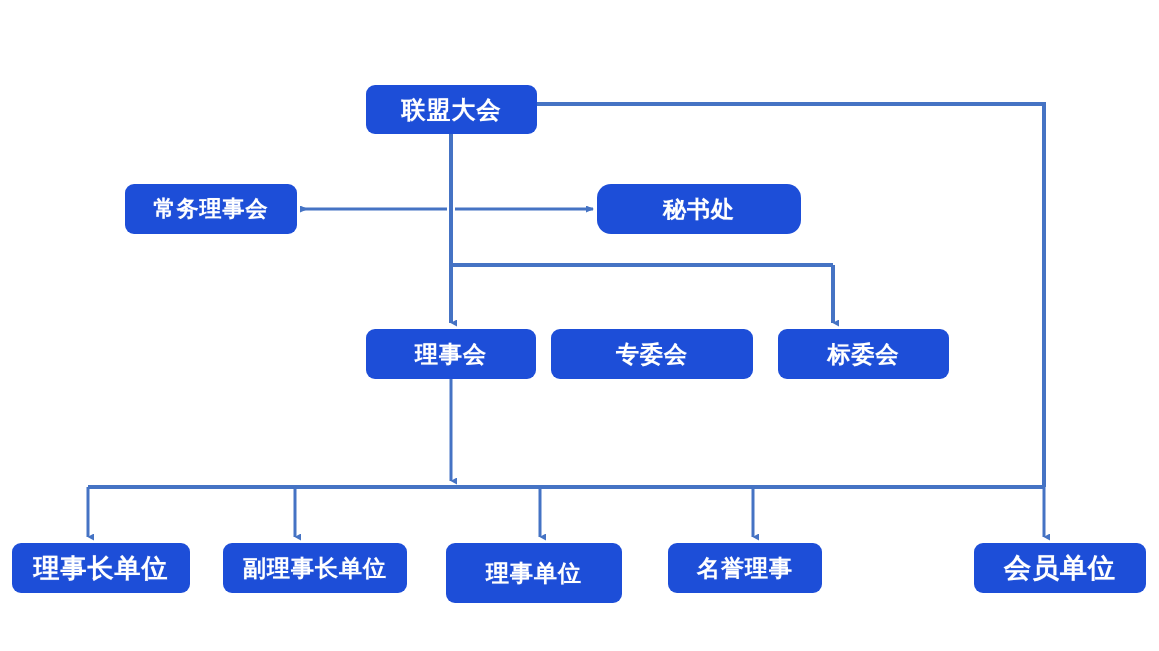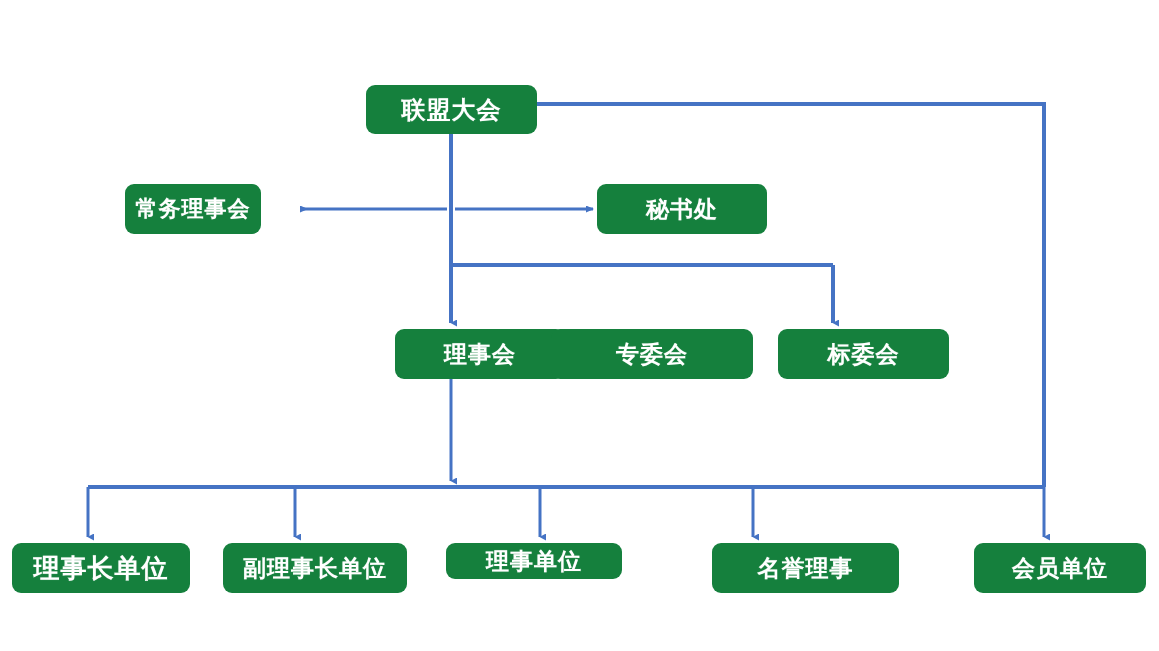--- a/index.html
+++ b/index.html
@@ -21,43 +21,43 @@
     position: absolute;
     left: 0;
     top: 0;
     width: 1159px;
     height: 651px;
     pointer-events: none;
   }
   .node {
     position: absolute;
     box-sizing: border-box;
-    background: #15803d;
+    background: #1d4ed8;
     color: #ffffff;
     border-radius: 9px;
     display: flex;
     align-items: center;
     justify-content: center;
     font-weight: bold;
     letter-spacing: 1px;
     white-space: nowrap;
     text-shadow: 0 0 1px rgba(255,255,255,0.35);
     z-index: 2;
   }
   .n-top      { left: 366px; top: 85px;  width: 171px; height: 49px; font-size: 24px; }
-  .n-standing { left: 125px; top: 184px; width: 136px; height: 50px; font-size: 22px; }
-  .n-secr     { left: 597px; top: 184px; width: 170px; height: 50px; font-size: 23px; }
-  .n-council  { left: 366px; top: 329px; width: 170px; height: 50px; font-size: 23px; margin-left: 29px; }
+  .n-standing { left: 125px; top: 184px; width: 172px; height: 50px; font-size: 22px; }
+  .n-secr     { left: 597px; top: 184px; width: 204px; height: 50px; font-size: 23px; border-radius: 14px; }
+  .n-council  { left: 366px; top: 329px; width: 170px; height: 50px; font-size: 23px; }
   .n-special  { left: 551px; top: 329px; width: 202px; height: 50px; font-size: 23px; }
   .n-standard { left: 738px; top: 329px; width: 171px; height: 50px; font-size: 23px; margin-left: 40px; }
   .n-b1 { left: 12px;  top: 543px; width: 178px; height: 50px; font-size: 26px; }
   .n-b2 { left: 223px; top: 543px; width: 184px; height: 50px; font-size: 23px; text-align: center; }
-  .n-b3 { left: 446px; top: 543px; width: 176px; height: 36px; font-size: 23px; }
-  .n-b4 { left: 668px; top: 543px; width: 187px; height: 50px; font-size: 23px; margin-left: 44px; }
-  .n-b5 { left: 974px; top: 543px; width: 172px; height: 50px; font-size: 23px; }
+  .n-b3 { left: 446px; top: 543px; width: 176px; height: 60px; font-size: 23px; }
+  .n-b4 { left: 668px; top: 543px; width: 154px; height: 50px; font-size: 23px; }
+  .n-b5 { left: 974px; top: 543px; width: 172px; height: 50px; font-size: 27px; }
 </style>
 </head>
 <body>
 
 <div id="canvas">
 
   <svg id="connectors" viewBox="0 0 1159 651" width="1159" height="651" xmlns="http://www.w3.org/2000/svg">
     <defs>
       <marker id="arrow-down" markerWidth="7" markerHeight="7" refX="3.5" refY="6" orient="auto" markerUnits="userSpaceOnUse">
         <path d="M0,0 L3.5,6.5 L7,0 z" fill="#4573C4"></path>

